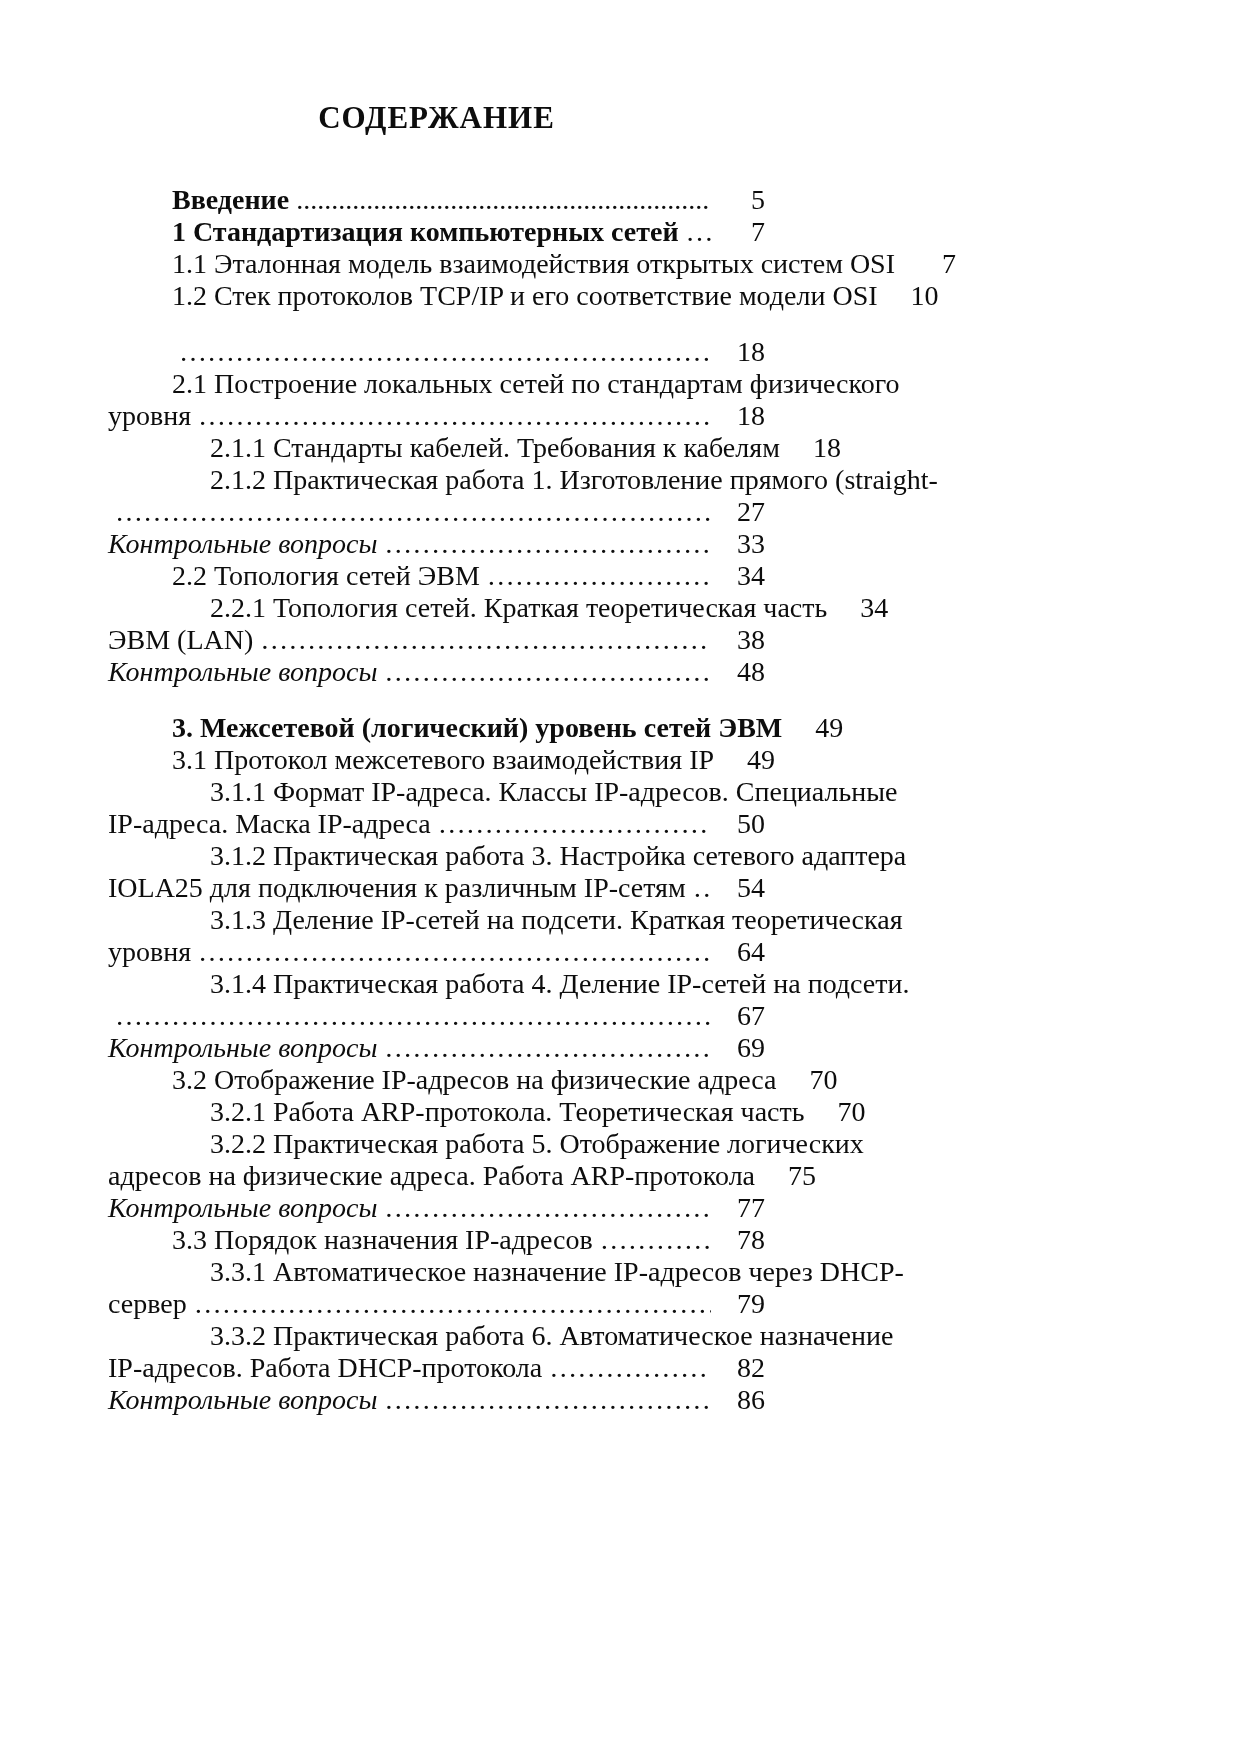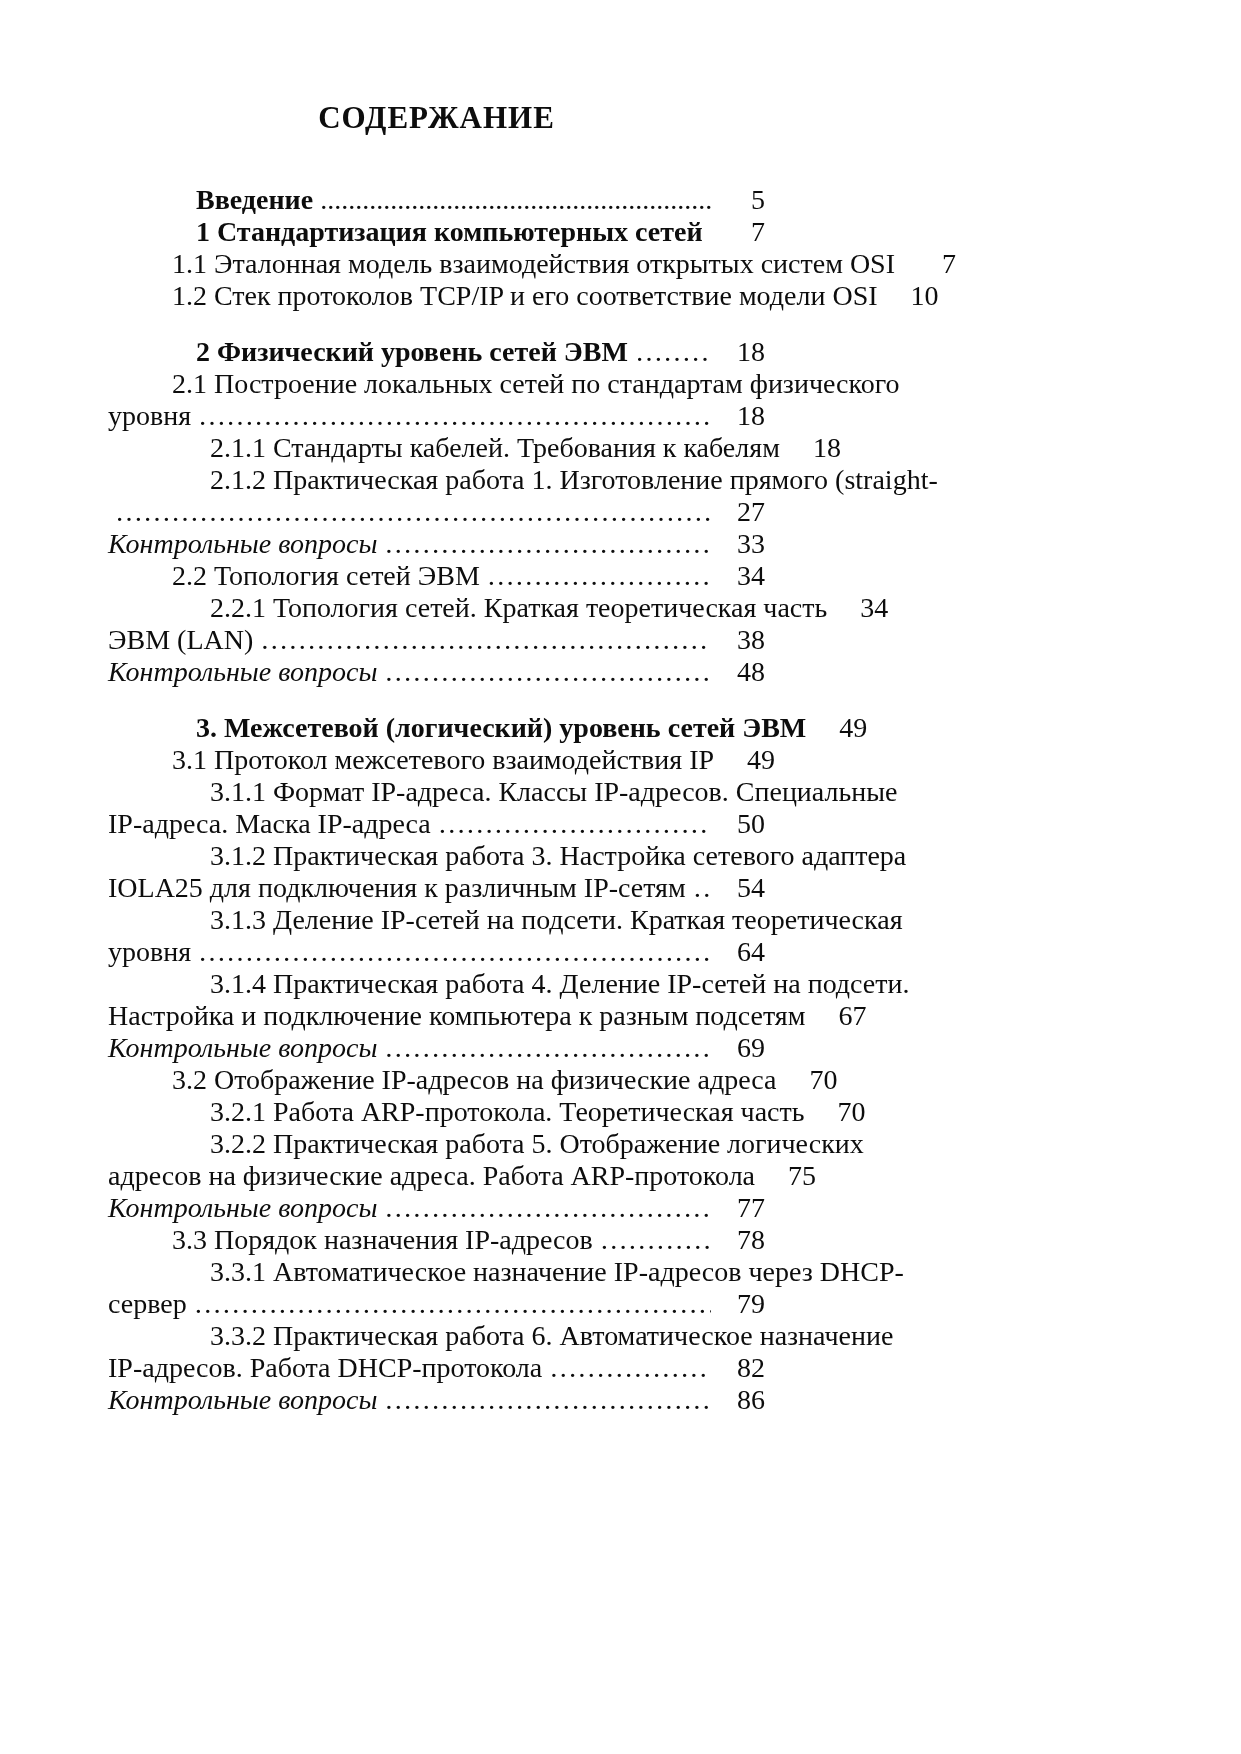--- a/index.html
+++ b/index.html
@@ -26,21 +26,21 @@
   .toc-line {
     display: flex;
     align-items: baseline;
     line-height: 32px;
     height: 32px;
   }
   .toc-line.gap { margin-top: 24px; }
   .indent-1 { padding-left: 64px; }
   .indent-2 { padding-left: 102px; }
   .line-text { white-space: pre; flex-shrink: 0; }
-  .style-bold .line-text { font-weight: bold; margin-left: 24px; }
+  .style-bold .line-text { font-weight: bold; }
   .style-italic .line-text { font-style: italic; }
   .leader {
     flex: 1 1 0;
     min-width: 0;
     overflow: hidden;
     white-space: nowrap;
     margin: 0 10px 0 7px;
     font-weight: normal;
     font-style: normal;
   }
@@ -72,21 +72,20 @@
         <span class="line-text">1.1 Эталонная модель взаимодействия открытых систем OSI</span>
         <span class="leader">……………………………………………………………………………………………………………………………………………………………………………………………………………………………………………………………………………………………………………………………………………………………………………………………………………………………………………………………………………………………………………………………………………………</span>
         <span class="page-num">7</span>
       </div>
       <div class="toc-line indent-1 style-normal">
         <span class="line-text">1.2 Стек протоколов TCP/IP и его соответствие модели OSI</span>
         <span class="leader">……………………………………………………………………………………………………………………………………………………………………………………………………………………………………………………………………………………………………………………………………………………………………………………………………………………………………………………………………………………………………………………………………………………</span>
         <span class="page-num">10</span>
       </div>
       <div class="toc-line indent-1 style-bold gap">
-        <span class="line-text">2 Физический уровень сетей ЭВМ</span>
         <span class="leader">……………………………………………………………………………………………………………………………………………………………………………………………………………………………………………………………………………………………………………………………………………………………………………………………………………………………………………………………………………………………………………………………………………………</span>
         <span class="page-num">18</span>
       </div>
       <div class="toc-line indent-1 style-normal">
         <span class="line-text">2.1 Построение локальных сетей по стандартам физического</span>
         <span class="leader"></span>
         <span class="page-num"></span>
       </div>
       <div class="toc-line indent-0 style-normal">
         <span class="line-text">уровня</span>
@@ -171,21 +170,20 @@
         <span class="line-text">уровня</span>
         <span class="leader">……………………………………………………………………………………………………………………………………………………………………………………………………………………………………………………………………………………………………………………………………………………………………………………………………………………………………………………………………………………………………………………………………………………</span>
         <span class="page-num">64</span>
       </div>
       <div class="toc-line indent-2 style-normal">
         <span class="line-text">3.1.4 Практическая работа 4. Деление IP-сетей на подсети.</span>
         <span class="leader"></span>
         <span class="page-num"></span>
       </div>
       <div class="toc-line indent-0 style-normal">
-        <span class="line-text">Настройка и подключение компьютера к разным подсетям</span>
         <span class="leader">……………………………………………………………………………………………………………………………………………………………………………………………………………………………………………………………………………………………………………………………………………………………………………………………………………………………………………………………………………………………………………………………………………………</span>
         <span class="page-num">67</span>
       </div>
       <div class="toc-line indent-0 style-italic">
         <span class="line-text">Контрольные вопросы</span>
         <span class="leader">……………………………………………………………………………………………………………………………………………………………………………………………………………………………………………………………………………………………………………………………………………………………………………………………………………………………………………………………………………………………………………………………………………………</span>
         <span class="page-num">69</span>
       </div>
       <div class="toc-line indent-1 style-normal">
         <span class="line-text">3.2 Отображение IP-адресов на физические адреса</span>

